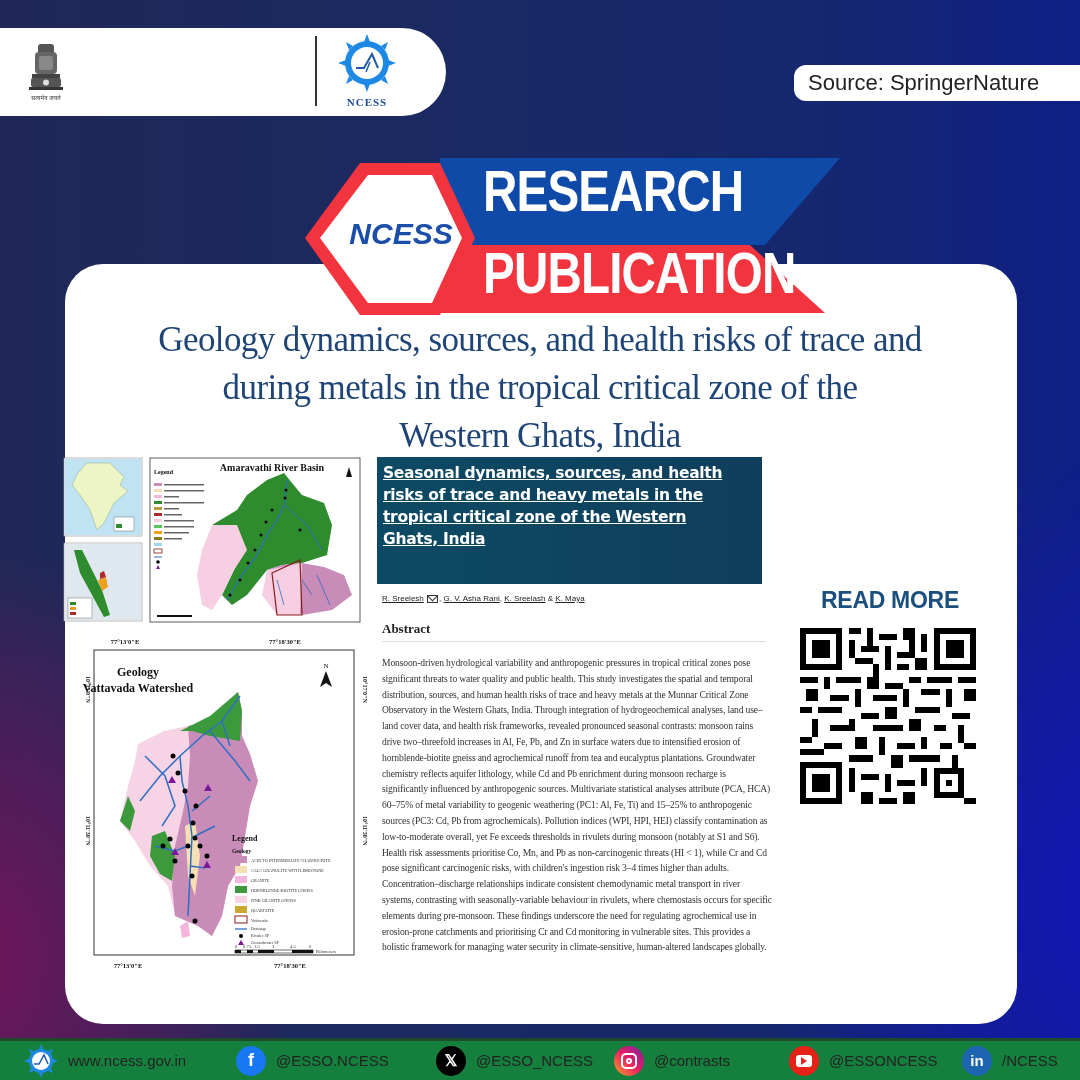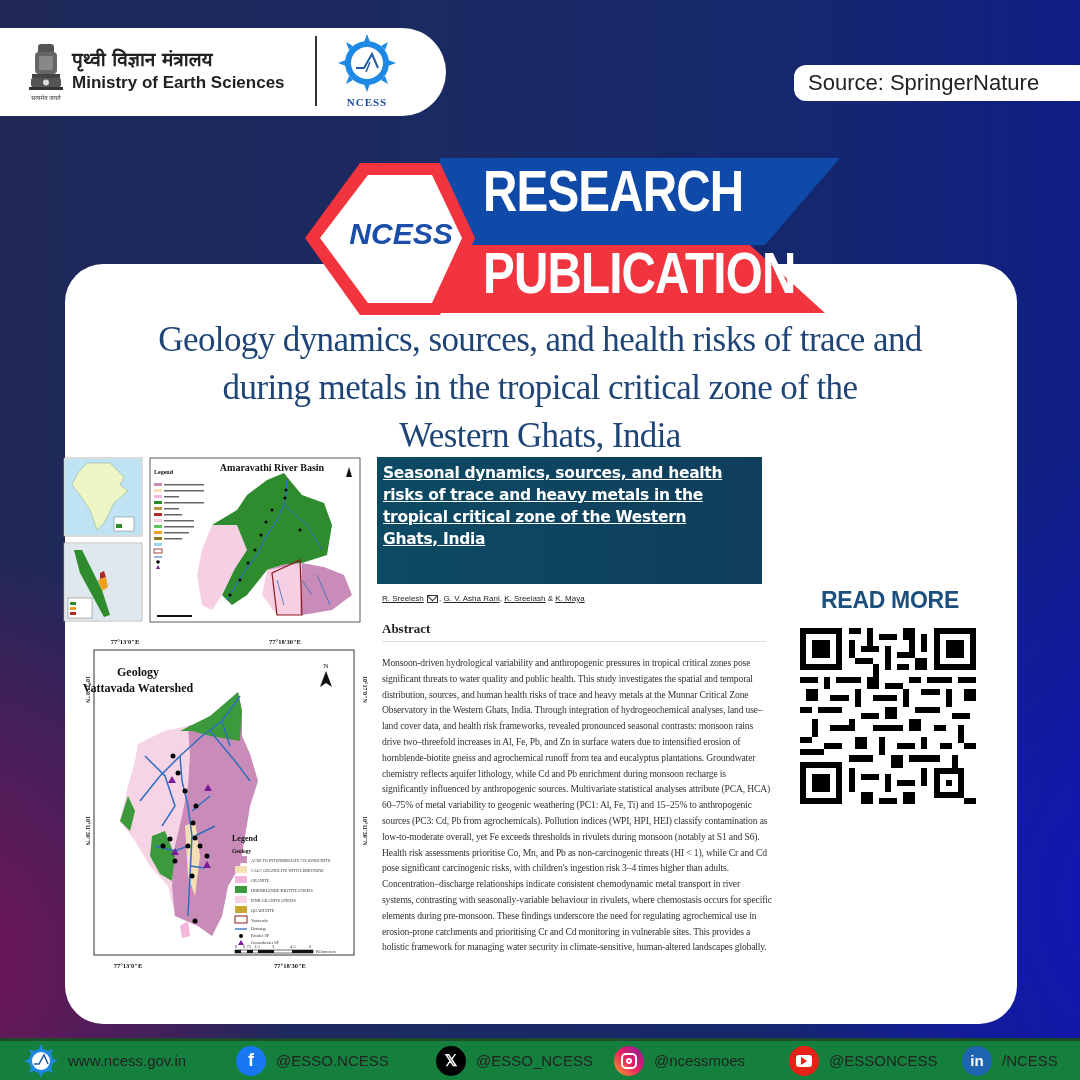--- a/index.html
+++ b/index.html
@@ -96,24 +96,20 @@
   <svg class="emblem" viewBox="0 0 40 64">
     <rect x="12" y="4" width="16" height="10" rx="3" fill="#555"></rect>
     <rect x="9" y="12" width="22" height="22" rx="4" fill="#666"></rect>
     <rect x="13" y="16" width="14" height="14" rx="2" fill="#888"></rect>
     <rect x="6" y="34" width="28" height="4" fill="#444"></rect>
     <rect x="5" y="38" width="30" height="9" rx="2" fill="#555"></rect>
     <circle cx="20" cy="42.5" r="3" fill="#ddd"></circle>
     <rect x="3" y="47" width="34" height="3" fill="#333"></rect>
     <text x="20" y="60" font-size="6" text-anchor="middle" fill="#333" font-family="DejaVu Sans, sans-serif">सत्यमेव जयते</text>
   </svg>
-  <div class="moes-text">
-    <div class="moes-hindi">पृथ्वी विज्ञान मंत्रालय</div>
-    <div class="moes-eng">Ministry of Earth Sciences</div>
-  </div>
   <div class="pill-divider"></div>
   <div class="ncess-logo">
     <svg width="62" height="58" viewBox="0 0 62 58">
       <g fill="#1e88e5">
         <circle cx="31" cy="29" r="22"></circle>
         <polygon points="31,0 34,8 28,8"></polygon>
         <polygon points="31,58 34,50 28,50"></polygon>
         <polygon points="2,29 10,26 10,32"></polygon>
         <polygon points="60,29 52,26 52,32"></polygon>
         <polygon points="10,8 17,12 13,16"></polygon>
@@ -448,21 +444,21 @@
   <div class="f-item" style="width:178px">
     <div class="f-icon" style="background:#000;font-size:16px">𝕏</div>
     <span class="f-text">@ESSO_NCESS</span>
   </div>
   <div class="f-item" style="width:175px">
     <div class="f-icon" style="background:linear-gradient(45deg,#f9a825,#e91e63 50%,#7b1fa2)">
       <div style="width:16px;height:16px;border:2.5px solid #fff;border-radius:5px;display:flex;align-items:center;justify-content:center">
           <div style="width:6px;height:6px;border:2px solid #fff;border-radius:50%"></div>
         </div>
     </div>
-    <span class="f-text">@ncessmoes</span>
+    <span class="f-text">@contrasts</span>
   </div>
   <div class="f-item" style="width:173px">
     <div class="f-icon" style="background:#e62117">
       <div style="width:16px;height:12px;background:#fff;border-radius:3px;display:flex;align-items:center;justify-content:center">
           <div style="width:0;height:0;border-left:6px solid #e62117;border-top:4px solid transparent;border-bottom:4px solid transparent"></div>
         </div>
     </div>
     <span class="f-text">@ESSONCESS</span>
   </div>
   <div class="f-item">

